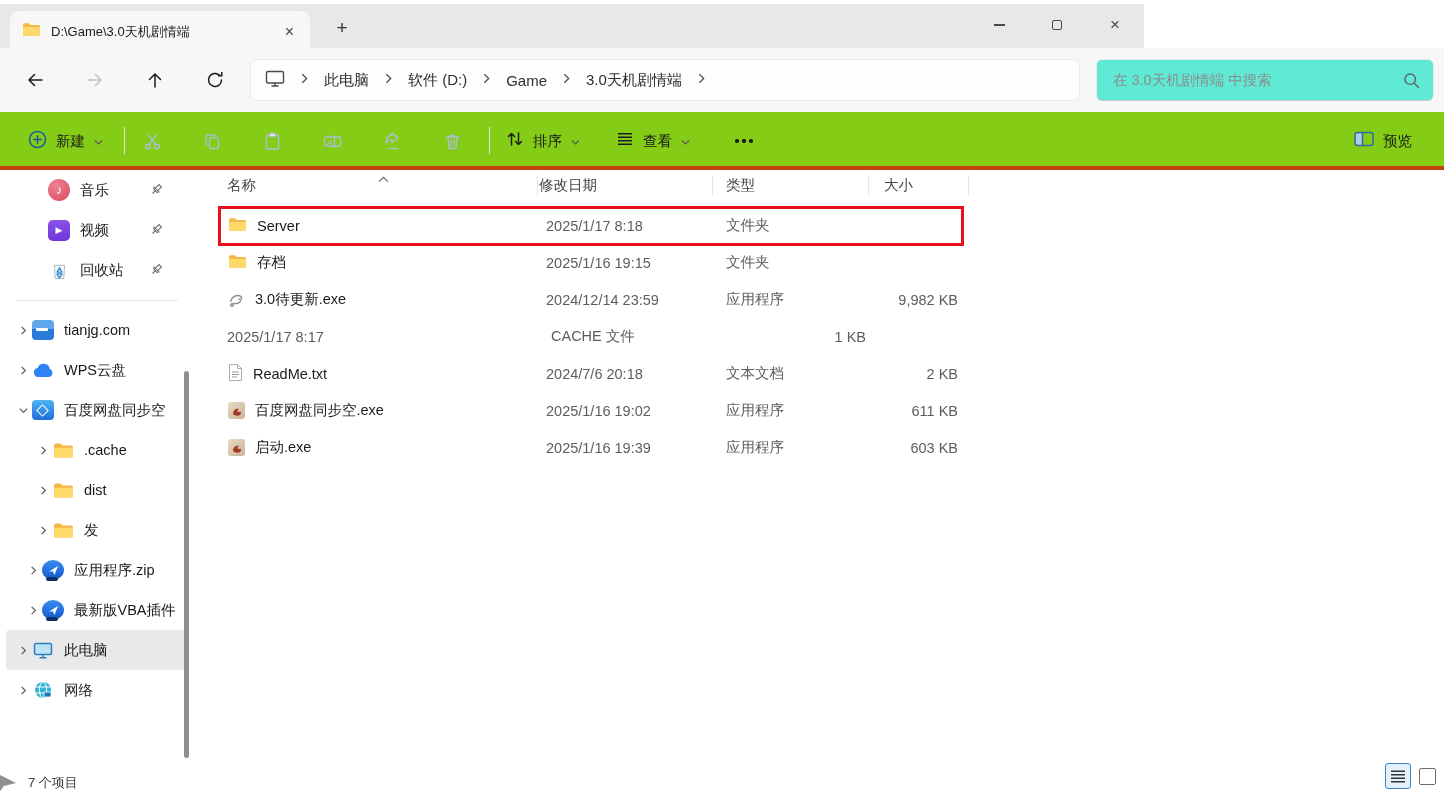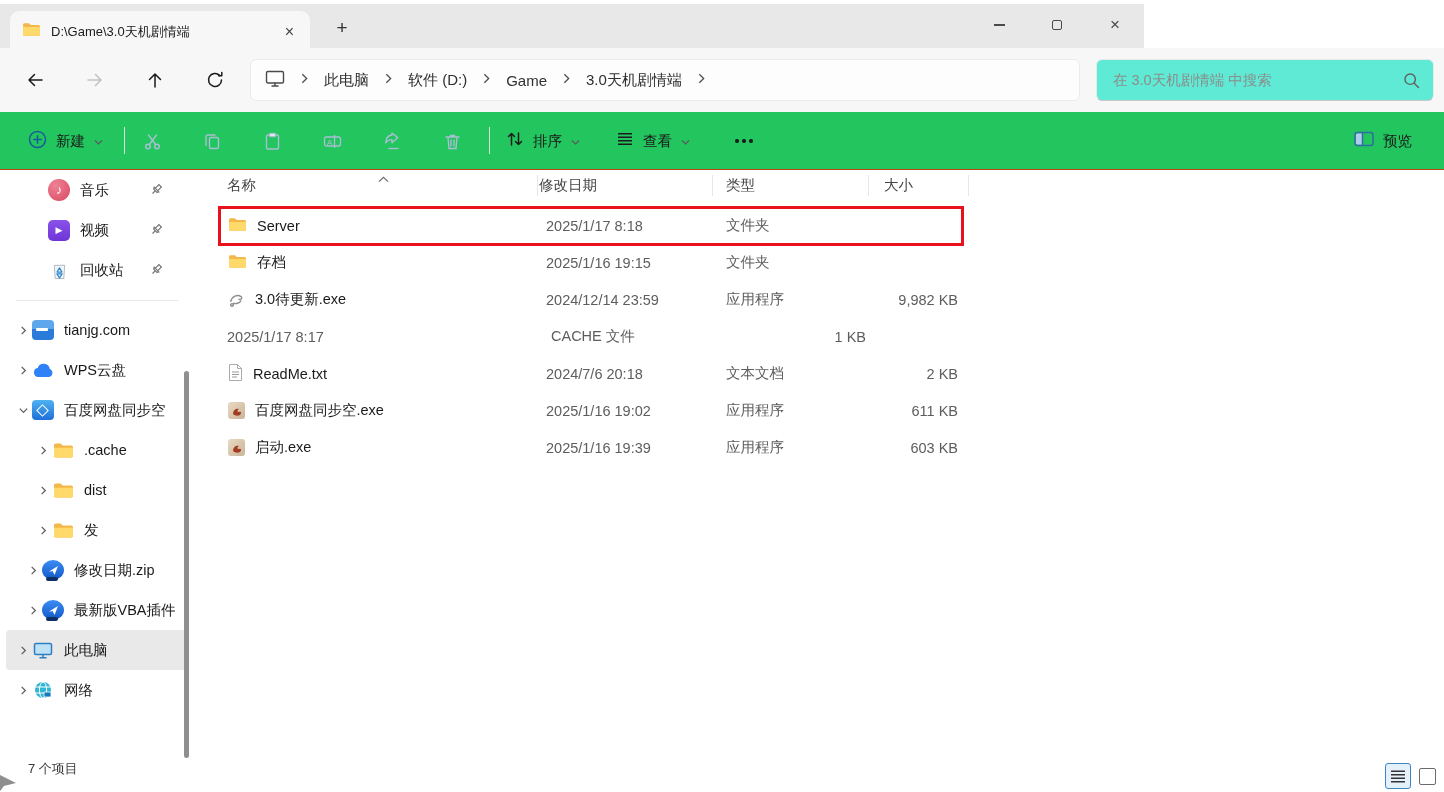--- a/index.html
+++ b/index.html
@@ -27,21 +27,21 @@
                 border:1px solid #ececec; border-radius:6px; display:flex; align-items:center; padding:0 14px; gap:13px; }
   .crumb { font-size:15px; color:#2f2f2f; white-space:nowrap; }
   .searchbox { position:absolute; left:1096px; top:11px; width:338px; height:42px; background:#5eead4;
                border:1px solid #e9e9e9; border-bottom-color:#c9c9c9; border-radius:6px; }
   .searchbox input { width:100%; height:100%; border:none; outline:none; background:transparent;
                      font-family:inherit; font-size:14.5px; padding:0 40px 0 16px; color:#333; }
   .searchbox input::placeholder { color:#8d8d8d; opacity:1; }
   .search-ic { position:absolute; right:13px; top:12px; }
 
   
-  .toolbar { position:absolute; left:0; top:112px; width:1444px; height:58px; background:#22c55e; border-bottom:1px solid #c2410c; }
+  .toolbar { position:absolute; left:0; top:112px; width:1444px; height:58px; background:#84cc16; border-bottom:4px solid #c2410c; }
   .tb-group { position:absolute; top:11px; height:36px; display:flex; align-items:center; gap:9px; border-radius:5px; padding:0 4px; }
   .tb-label { font-size:14.5px; color:#1b1b1b; white-space:nowrap; }
   .tb-sep { position:absolute; top:15px; width:1px; height:27px; background:#dfdfdf; }
   .tb-ic { position:absolute; top:9px; width:40px; height:40px; display:flex; align-items:center; justify-content:center; border-radius:5px; }
   .dots { display:flex; gap:3.5px; }
   .dots span { width:3.5px; height:3.5px; border-radius:50%; background:#1c1c1c; }
 
   
   .content { position:absolute; left:0; top:170px; width:1444px; height:590px; background:#fff; }
 
@@ -81,21 +81,21 @@
   .ic-baidu { width:20px; height:20px; border-radius:4px; background:linear-gradient(180deg,#4fb2f2,#1f6fd8); position:relative; }
   .ic-baidu::after { content:""; position:absolute; left:6px; top:6px; width:7px; height:7px; border:1.6px solid #fff; transform:rotate(45deg); }
   .ic-zip { width:20px; height:20px; border-radius:50%; background:linear-gradient(180deg,#3b8df5,#1257c8);
             display:flex; align-items:center; justify-content:center; position:relative; }
   .ic-zip::after { content:""; position:absolute; left:4px; bottom:-1px; width:12px; height:4.5px; background:#0d2f66; border-radius:2px; }
   .ic-dragon { width:17px; height:17px; border-radius:3px; background:linear-gradient(135deg,#ead9c2,#c9b49a);
                display:flex; align-items:center; justify-content:center; }
 
   
   .statusbar { position:absolute; left:0; top:760px; width:1444px; height:32px; background:#fff;
-               display:flex; align-items:flex-start; font-size:13px; color:#3b3b3b; }
+               display:flex; align-items:flex-end; font-size:13px; color:#3b3b3b; }
   .status-text { margin-left:28px; }
   .view-toggles { position:absolute; right:8px; top:3px; display:flex; align-items:center; gap:8px; }
   .vt-details { width:26px; height:26px; border:1px solid #3c84c4; background:#e4f1fa; border-radius:3px;
                 display:flex; align-items:center; justify-content:center; }
   .vt-icons { width:17px; height:17px; border:1.5px solid #6b6b6b; border-radius:2px; background:#fff; }
 
   .cursor { position:absolute; left:-6px; top:772px; width:22px; height:20px;
             background:#6a6a6a; opacity:.75; clip-path:polygon(0 0, 100% 55%, 45% 70%, 25% 100%); }
 </style>
 </head>
@@ -421,21 +421,21 @@
       <span class="chev">
           <svg width="11" height="11" viewBox="0 0 12 12">
             <path d="M4 2l4 4-4 4" fill="none" stroke="#5f5f5f" stroke-width="1.4"></path>
           </svg>
         </span>
       <span class="s-ic ic-zip">
           <svg width="11" height="11" viewBox="0 0 11 11">
             <path d="M1 6.5L10 1 6.5 10 4.8 6.2z" fill="#fff"></path>
           </svg>
         </span>
-      <span>修改日期.zip</span>
+      <span>应用程序.zip</span>
     </div>
     <div class="side-item lvl1">
       <span class="chev">
           <svg width="11" height="11" viewBox="0 0 12 12">
             <path d="M4 2l4 4-4 4" fill="none" stroke="#5f5f5f" stroke-width="1.4"></path>
           </svg>
         </span>
       <span class="s-ic ic-zip">
           <svg width="11" height="11" viewBox="0 0 11 11">
             <path d="M1 6.5L10 1 6.5 10 4.8 6.2z" fill="#fff"></path>

